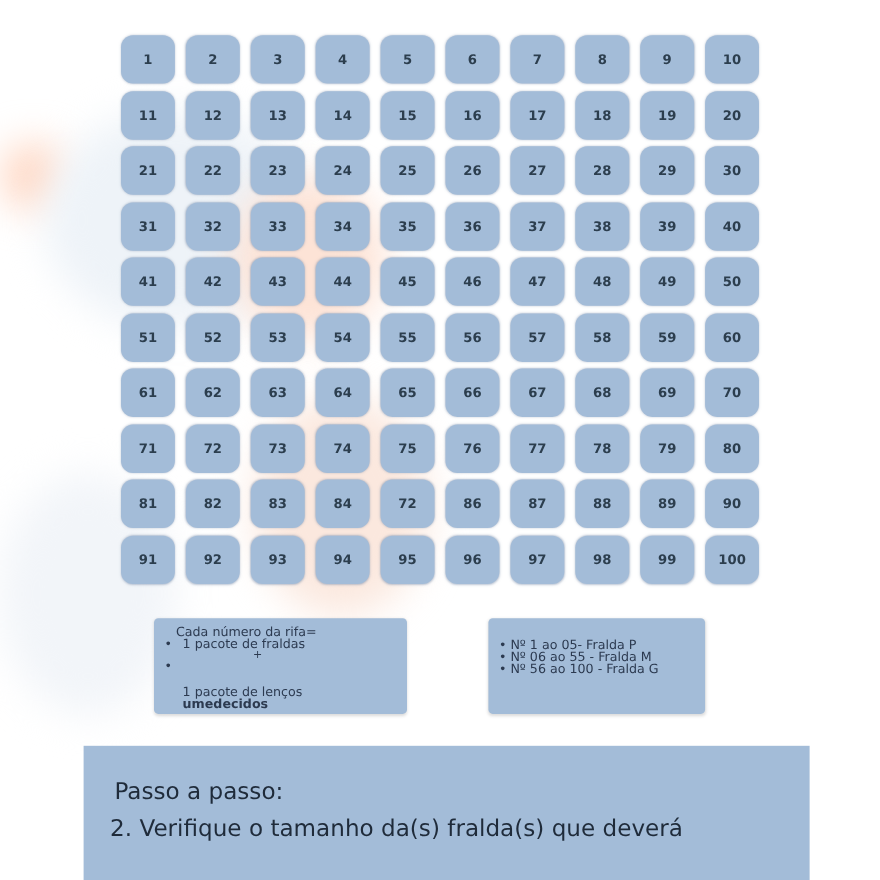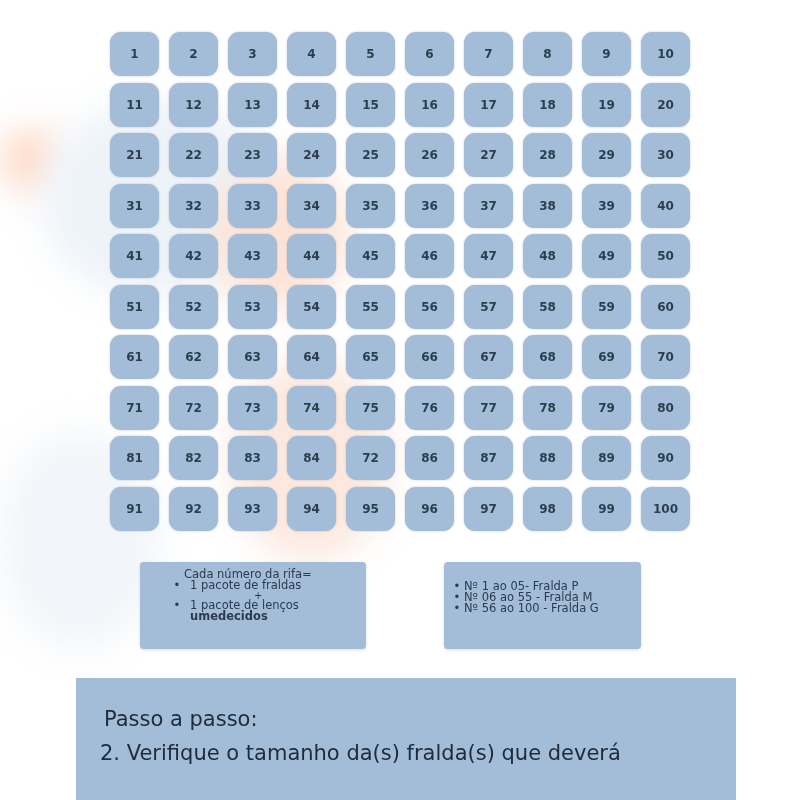--- a/index.html
+++ b/index.html
@@ -2,21 +2,21 @@
 <html><head>
 <meta charset="utf-8">
 <style>
   html,body{margin:0;padding:0;}
   body{width:800px;height:800px;overflow:hidden;position:relative;background:#ffffff;font-family:"DejaVu Sans",sans-serif;}
   .bg{position:absolute;inset:0;overflow:hidden;}
   .blob{position:absolute;border-radius:50%;filter:blur(18px);}
   .grid{position:absolute;left:110px;top:32px;display:grid;grid-template-columns:repeat(10,49px);grid-auto-rows:44px;column-gap:10px;row-gap:6.5px;}
   .tile{background:#a3bcd8;border-radius:11px;display:flex;align-items:center;justify-content:center;font-size:12px;font-weight:bold;color:#2c3e4e;box-shadow:0 0 2px rgba(120,140,170,.5);}
   .info{position:absolute;background:#a3bcd8;border-radius:4px;color:#2c3a50;font-size:11.5px;line-height:11px;box-shadow:0 1px 3px rgba(0,0,0,.15);}
-  .info1{left:140px;top:562px;width:202px;height:87px;padding-left:24px;}
+  .info1{left:140px;top:562px;width:230px;height:87px;}
   .info2{left:444px;top:562px;width:197px;height:87px;}
   .info ul{margin:0;padding:0;list-style:none;}
   .bul{display:flex;}
   .dot{width:14px;flex:none;text-align:center;}
   .steps{position:absolute;left:76px;top:678px;width:660px;height:130px;background:#a3bcd8;color:#1f2b3a;font-size:21px;line-height:22px;padding:18px 0 0 12px;box-sizing:border-box;}
   .steps p{margin:12px;}
 </style>
 </head>
 <body>
 
@@ -133,21 +133,21 @@
 
 <div class="info info1">
   <div style="padding:7px 0 0 20px;">Cada número da rifa=</div>
   <div class="bul" style="padding-left:6px;">
       <span class="dot">•</span>
       <span style="padding-left:6px;">1 pacote de fraldas</span>
     </div>
   <div style="padding-left:90px;font-size:10px;line-height:9px;">+</div>
   <div class="bul" style="padding-left:6px;">
       <span class="dot">•</span>
-      <span style="padding-left:6px;">1 pacote de lenços</span>
+      <span style="padding-left:6px;margin-top:24px;">1 pacote de lenços</span>
     </div>
   <div style="padding-left:26px;font-weight:bold;">umedecidos</div>
 </div>
 
 <div class="info info2">
   <ul style="padding:19px 0 0 6px;">
     <li class="bul">
         <span class="dot">•</span>
         <span>Nº 1 ao 05- Fralda P</span>
       </li>

